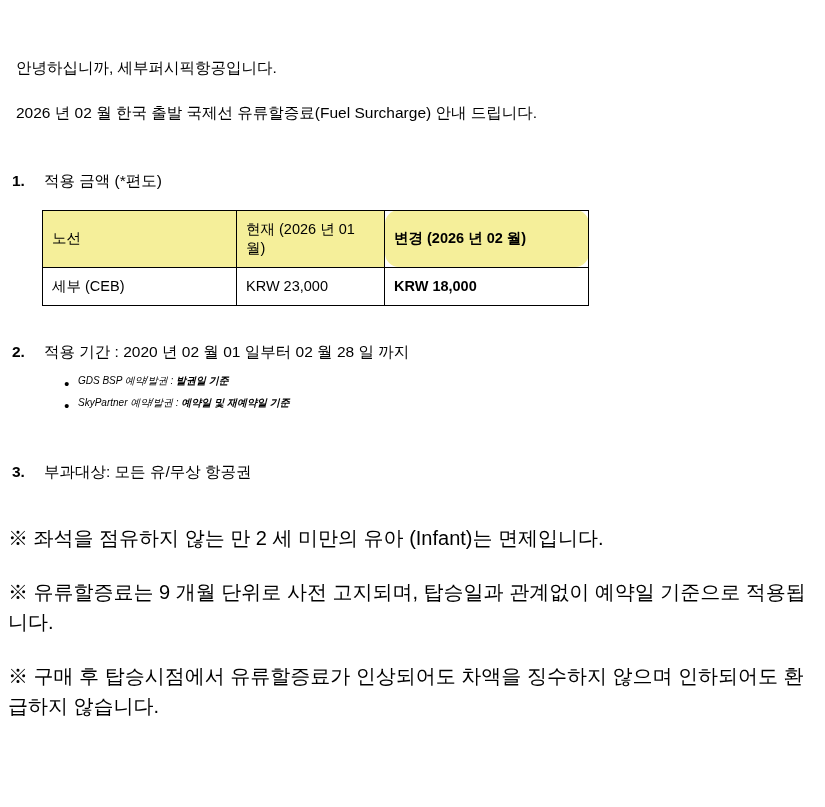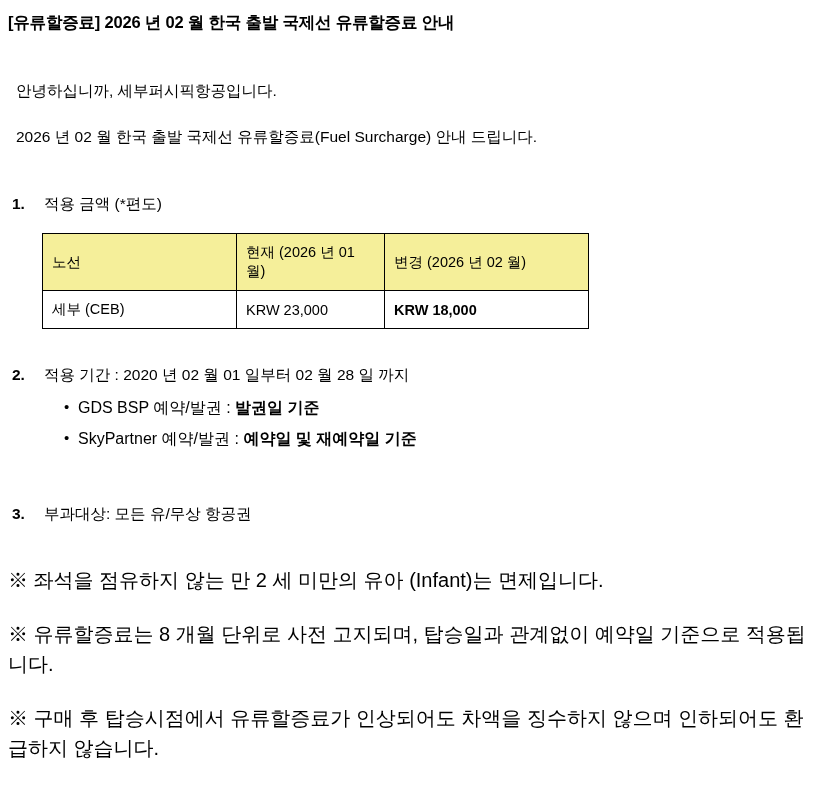--- a/index.html
+++ b/index.html
@@ -65,37 +65,38 @@
     font-size: 14.5px;
     text-align: left;
     vertical-align: middle;
     height: 30px;
     box-sizing: border-box;
   }
   table.fees thead th {
     background: #f5ef9a;
     font-weight: normal;
   }
-  table.fees thead th.bold-head { font-weight: normal; }
+  table.fees thead th.bold-head { font-weight: bold; border-radius: 14px; }
   table.fees td.bold-cell { font-weight: bold; }
   col.c1 { width: 194px; }
   col.c2 { width: 148px; }
   col.c3 { width: 204px; }
 
   ul.bullets {
     margin: 10px 0 0 0;
     padding-left: 56px;
     list-style: none;
   }
   ul.bullets li {
-    font-size: 16px;
+    font-size: 10px;
     line-height: 1.55;
     margin-bottom: 6px;
     position: relative;
     padding-left: 14px;
+    font-style: italic;
   }
   ul.bullets li::before {
     content: "\2022";
     position: absolute;
     left: 0;
     top: -1px;
     font-size: 15px;
   }
   .b { font-weight: bold; }
 
@@ -104,21 +105,20 @@
     line-height: 1.5;
     margin: 0 0 24px 0;
   }
   .notes-block { margin-top: 40px; }
 </style>
 </head>
 <body>
 
 <div class="page">
 
-  <h1 class="doc-title">[유류할증료] 2026 년 02 월 한국 출발 국제선 유류할증료 안내</h1>
 
   <div class="spacer-lg"></div>
 
   <p class="para greeting">안녕하십니까, 세부퍼시픽항공입니다.</p>
   <p class="para intro">2026 년 02 월 한국 출발 국제선 유류할증료(Fuel Surcharge) 안내 드립니다.</p>
 
   <div class="spacer-md"></div>
   <div class="spacer-sm"></div>
 
   <div class="numbered">
@@ -166,17 +166,17 @@
 
   <div style="height:44px"></div>
 
   <div class="numbered">
     <span class="num">3.</span>
     <span class="txt">부과대상: 모든 유/무상 항공권</span>
   </div>
 
   <div class="notes-block">
     <p class="note">※ 좌석을 점유하지 않는 만 2 세 미만의 유아 (Infant)는 면제입니다.</p>
-    <p class="note">※ 유류할증료는 8 개월 단위로 사전 고지되며, 탑승일과 관계없이 예약일 기준으로 적용됩니다.</p>
+    <p class="note">※ 유류할증료는 9 개월 단위로 사전 고지되며, 탑승일과 관계없이 예약일 기준으로 적용됩니다.</p>
     <p class="note">※ 구매 후 탑승시점에서 유류할증료가 인상되어도 차액을 징수하지 않으며 인하되어도 환급하지 않습니다.</p>
   </div>
 
 </div>
 
 </body></html>

